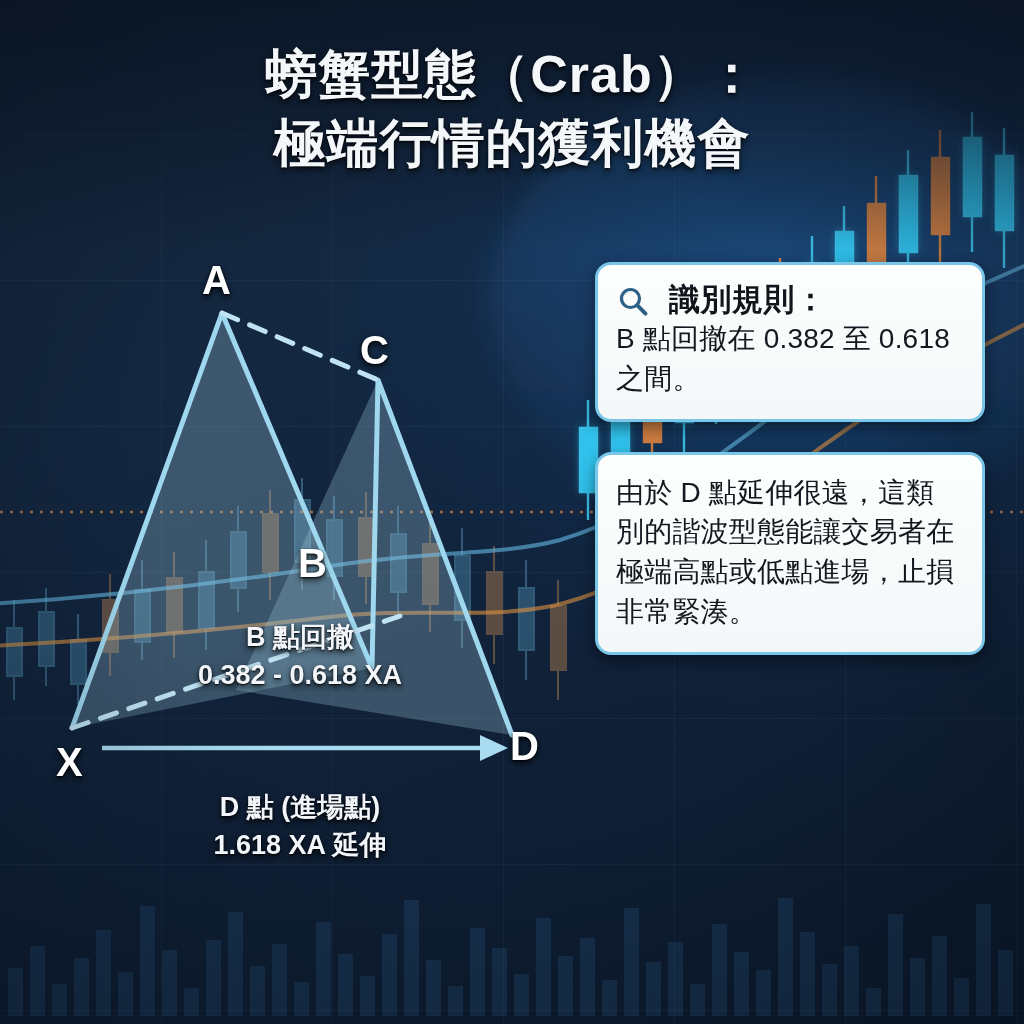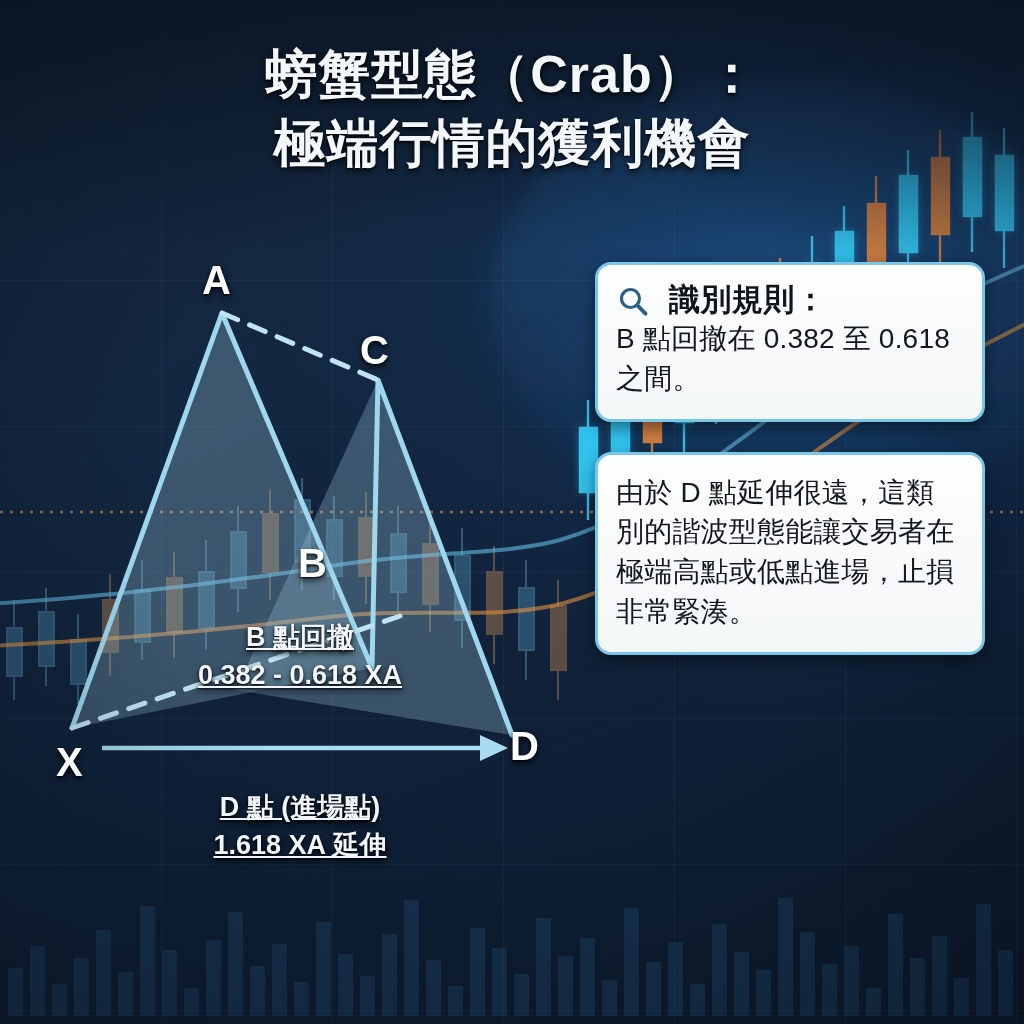--- a/index.html
+++ b/index.html
@@ -55,21 +55,20 @@
   }
   .ann{
     position:absolute;
     color:#f2f6fa;
     font-size:27px;
     font-weight:700;
     line-height:1.42;
     text-align:center;
     text-shadow:0 3px 6px rgba(0,0,0,.78),0 1px 2px rgba(0,0,0,.9);
     white-space:nowrap;
-    text-decoration:underline;
   }
 
   
   .cards{position:absolute;left:595px;top:262px;width:390px;}
   .card{
     position:relative;
     background:linear-gradient(180deg,#fdfefe 0%,#f4f7f8 100%);
     border:3px solid #79c6e8;
     border-radius:16px;
     box-shadow:0 6px 16px rgba(0,0,0,.45);

